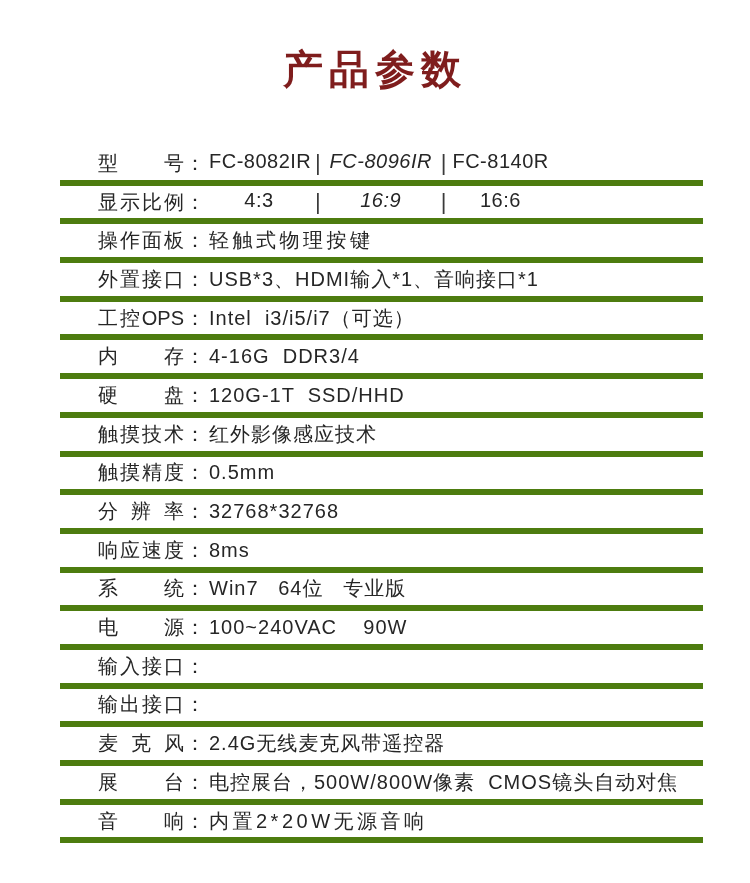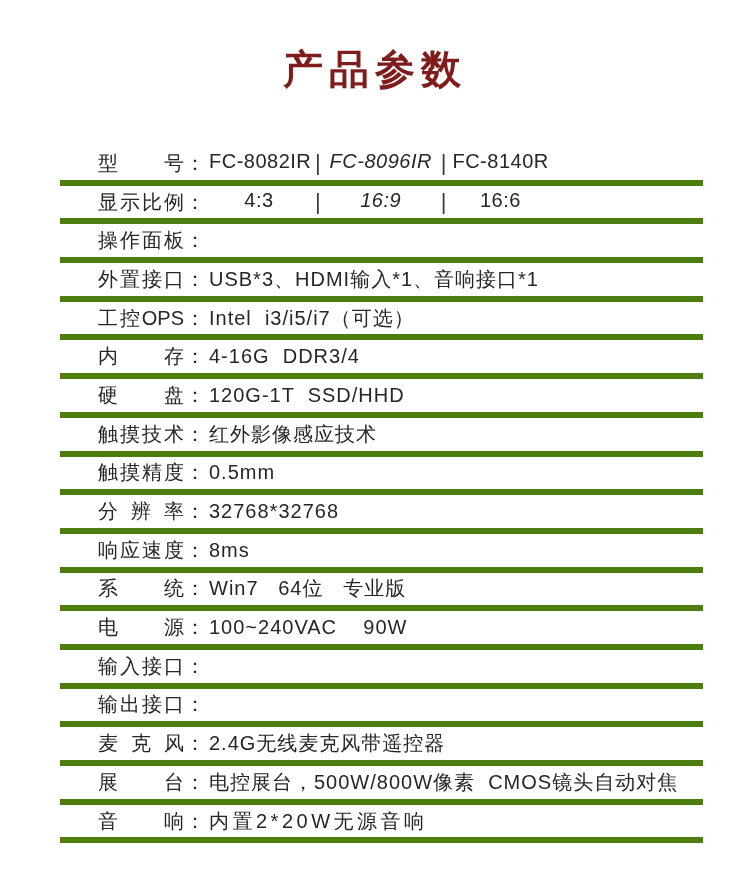--- a/index.html
+++ b/index.html
@@ -67,20 +67,21 @@
         <span class="pipe">|</span>
         <span class="col col-b">16:9</span>
         <span class="pipe">|</span>
         <span class="col col-c">16:6</span>
       </span>
     </div>
 
     <div class="row row-spaced">
       <span class="label">操作面板</span>
         <span class="colon">：</span>
+      <span class="value">轻触式物理按键</span>
     </div>
 
     <div class="row">
       <span class="label">外置接口</span>
         <span class="colon">：</span>
       <span class="value">USB*3、HDMI输入*1、音响接口*1</span>
     </div>
 
     <div class="row">
       <span class="label">工控OPS</span>

